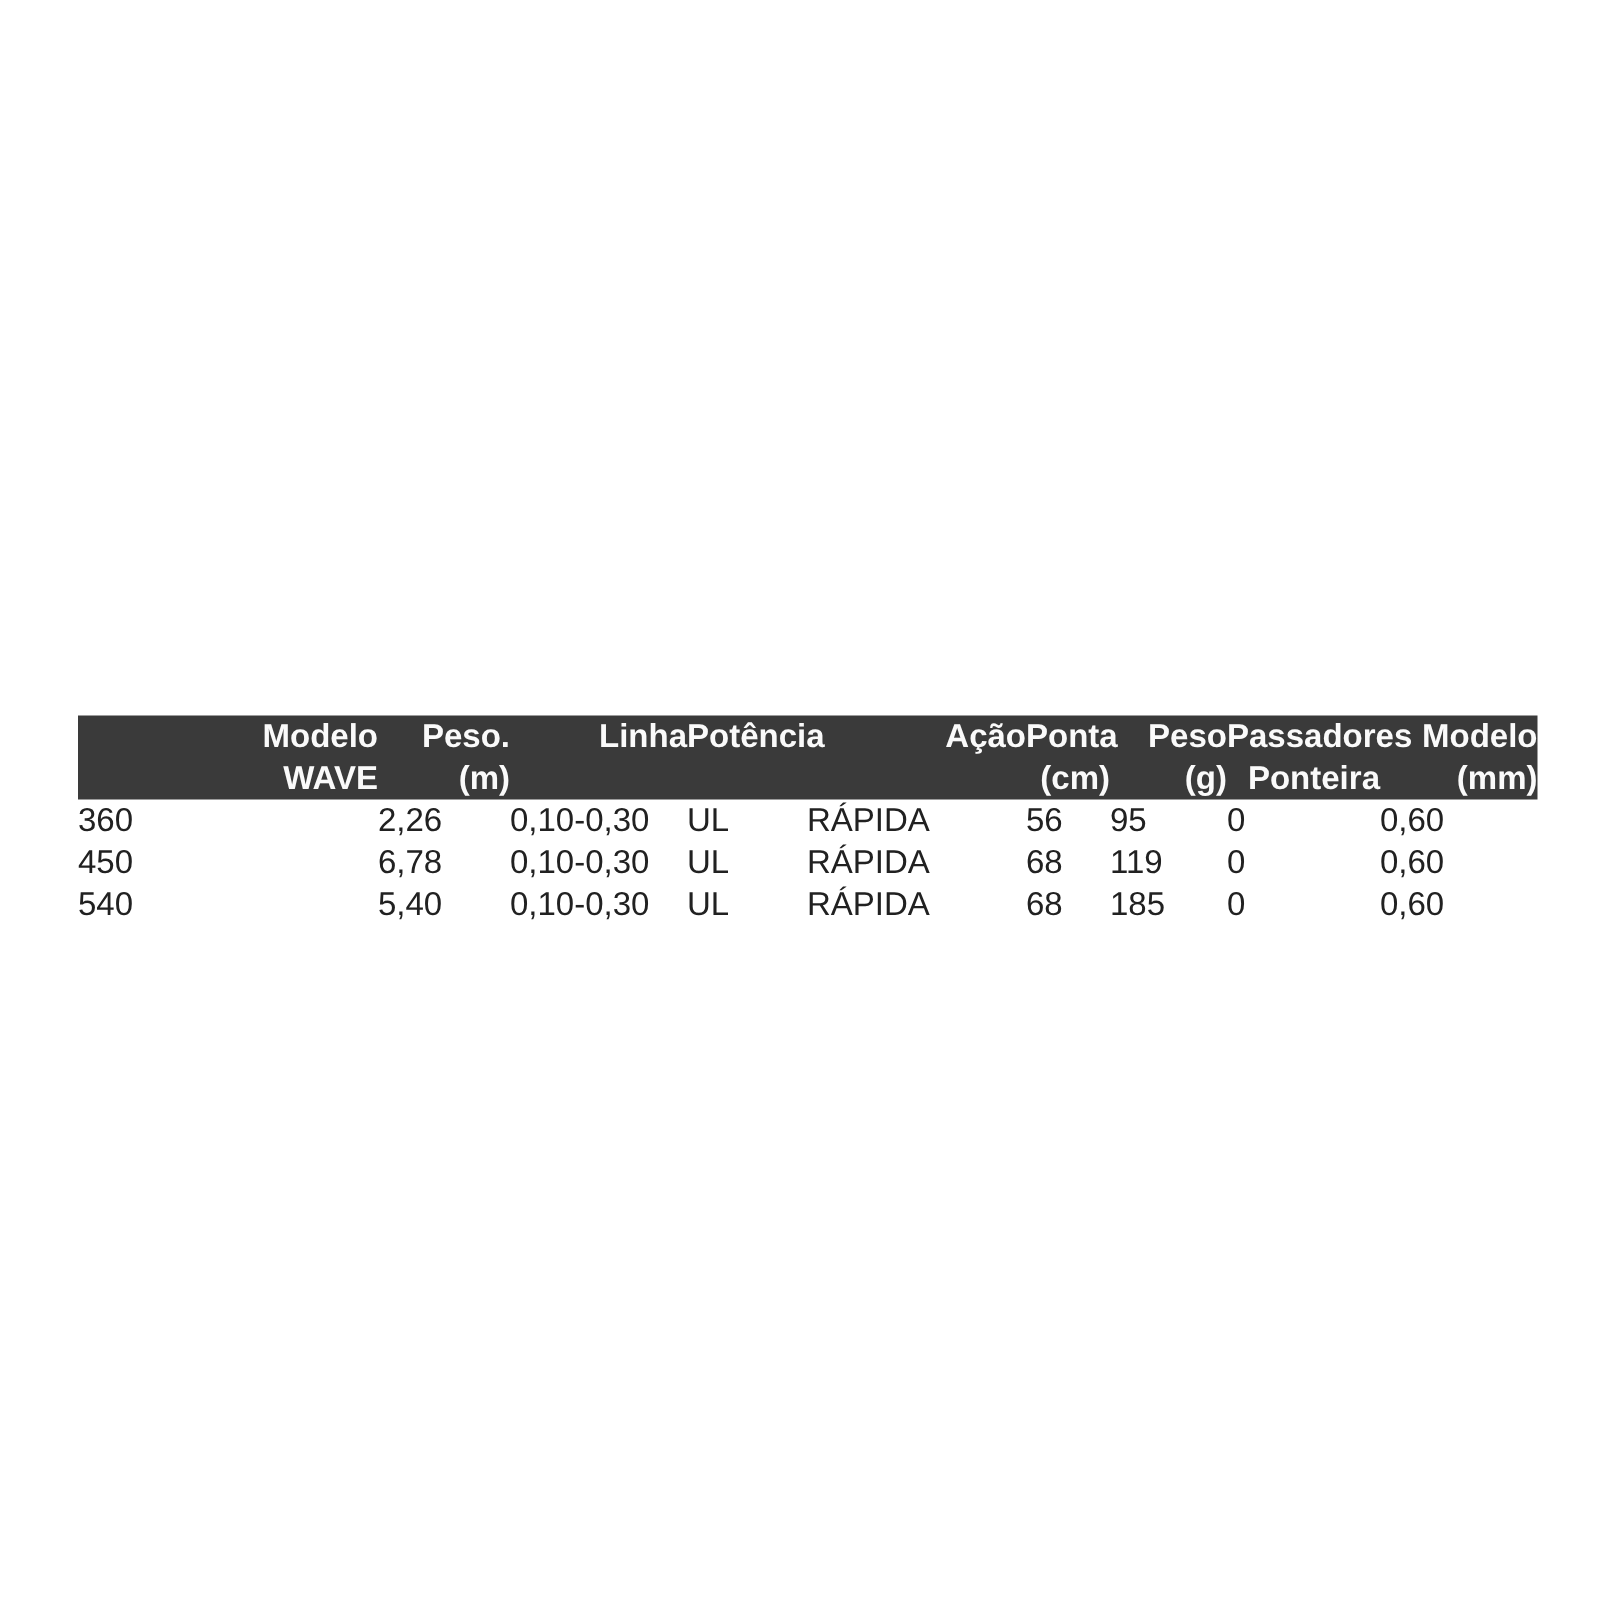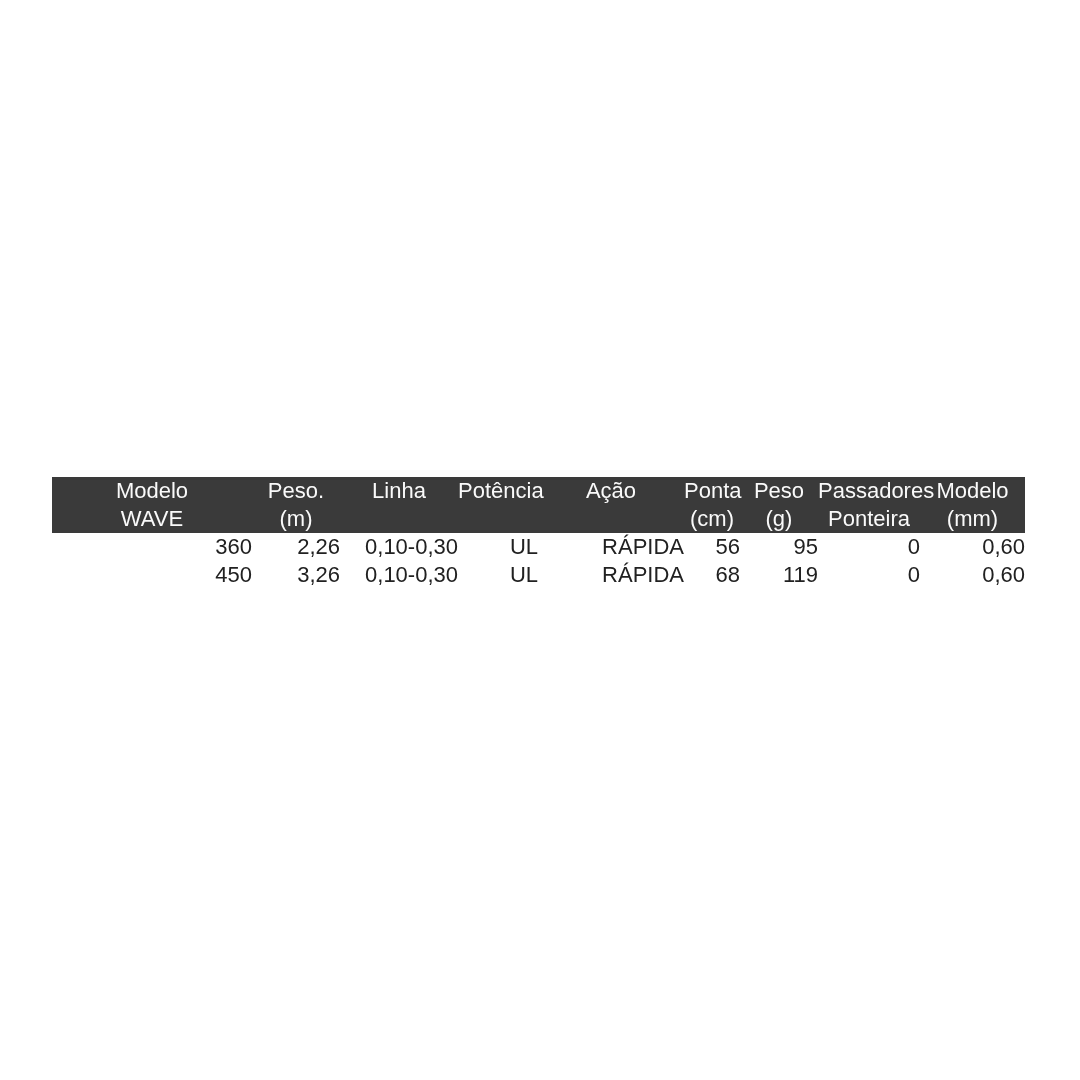--- a/index.html
+++ b/index.html
@@ -36,32 +36,32 @@
   col.c3 { width: 118px; }
   col.c4 { width: 80px; }
   col.c5 { width: 146px; }
   col.c6 { width: 56px; }
   col.c7 { width: 78px; }
   col.c8 { width: 102px; }
   col.c9 { width: 105px; }
   thead th {
     background: var(--header-bg);
     color: var(--header-text);
-    font-weight: 400;
+    font-weight: 700;
     padding: 0;
-    text-align: center;
+    text-align: right;
     vertical-align: top;
   }
   .hline1, .hline2 {
     height: 28px;
     white-space: nowrap;
   }
   tbody td {
     color: var(--body-text);
-    text-align: right;
+    text-align: left;
     vertical-align: middle;
     padding: 0;
     height: 28px;
     white-space: nowrap;
   }
 </style>
 </head>
 <body>
 
 <table class="spec-table">
@@ -123,23 +123,34 @@
         <td>0,10-0,30</td>
         <td>UL</td>
         <td>RÁPIDA</td>
         <td>56</td>
         <td>95</td>
         <td>0</td>
         <td>0,60</td>
       </tr>
       <tr>
         <td>450</td>
-        <td>3,26</td>
+        <td>6,78</td>
         <td>0,10-0,30</td>
         <td>UL</td>
         <td>RÁPIDA</td>
         <td>68</td>
         <td>119</td>
         <td>0</td>
         <td>0,60</td>
       </tr>
+      <tr>
+        <td>540</td>
+        <td>5,40</td>
+        <td>0,10-0,30</td>
+        <td>UL</td>
+        <td>RÁPIDA</td>
+        <td>68</td>
+        <td>185</td>
+        <td>0</td>
+        <td>0,60</td>
+      </tr>
     </tbody>
 </table>
 
 </body></html>

